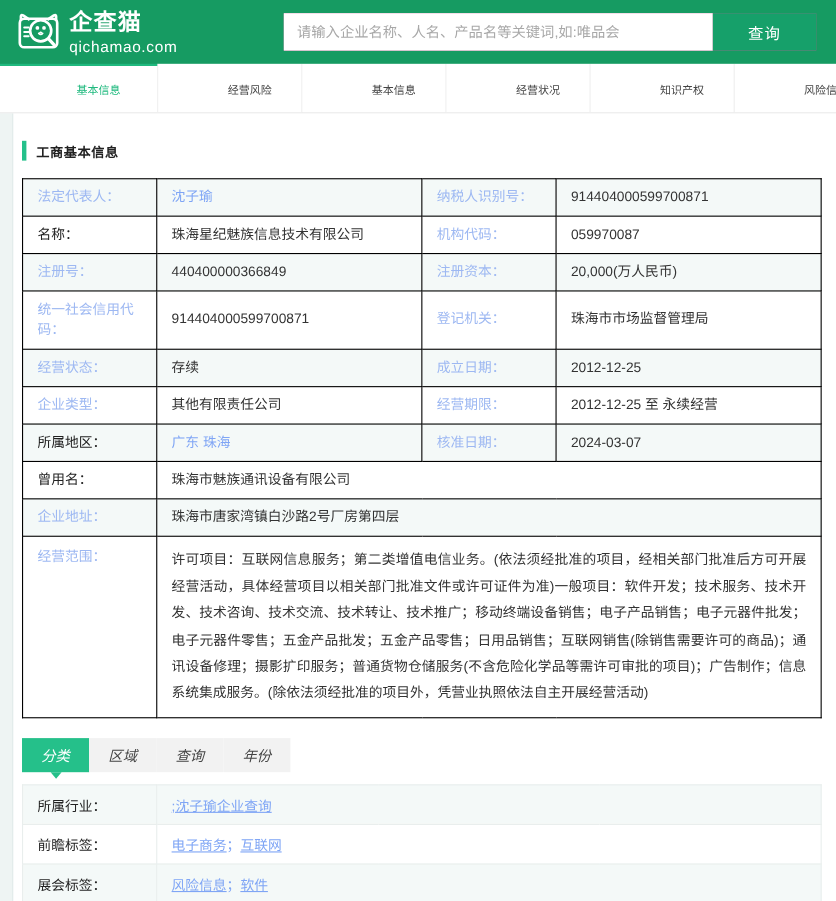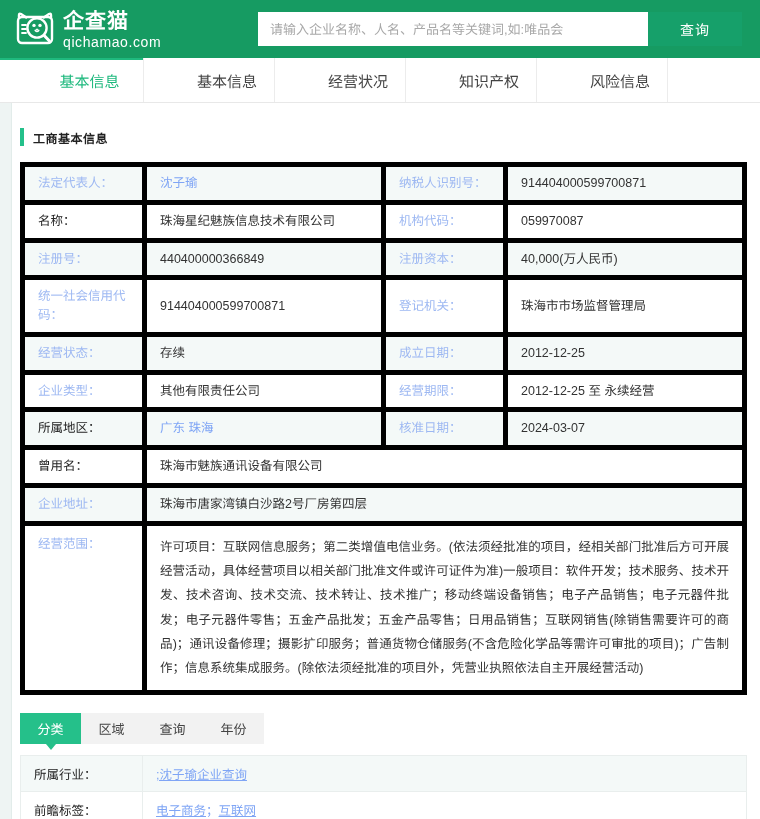--- a/index.html
+++ b/index.html
@@ -106,21 +106,21 @@
     border-bottom: 1px solid #e8e8e8;
     display: flex;
     align-items: stretch;
     z-index: 4;
   }
   .navtab {
     flex: 0 0 131px;
     display: flex;
     align-items: center;
     justify-content: center;
-    font-size: 15px;
+    font-size: 10px;
     color: #444444;
     border-right: 1px solid #ececec;
     background: #ffffff;
     cursor: pointer;
     position: relative;
     padding-left: 36px;
   }
   .navtab:first-child { flex: 0 0 144px; }
   .navtab.active { color: #1fb97e; }
   .navtab.active::before {
@@ -161,21 +161,21 @@
   
   .info-table {
     width: 727px;
     margin-left: 7px;
     border: 1px solid #e9eeed;
     border-collapse: collapse;
     table-layout: fixed;
   }
   .info-table tr { height: 34px; }
   .info-table td {
-    border: 5px solid #000000;
+    border: 1px solid #000000;
     padding: 7px 13px;
     font-size: 12.5px;
     vertical-align: middle;
     line-height: 1.5;
   }
   .lbl {
     width: 122px;
     color: #222222;
   }
   .lbl.link { color: #9db8f2; }
@@ -203,20 +203,21 @@
     min-width: 61px;
     padding: 0 15px;
     display: flex;
     align-items: center;
     justify-content: center;
     font-size: 13px;
     color: #444444;
     background: #f2f2f2;
     cursor: pointer;
     position: relative;
+    font-style: italic;
   }
   .subtab.active {
     background: #25c08a;
     color: #ffffff;
   }
   .subtab.active::after {
     content: "";
     position: absolute;
     left: 50%;
     margin-left: -5px;
@@ -281,20 +282,21 @@
     </div>
 
     <div class="search-wrap">
       <input class="search-input" type="text" placeholder="请输入企业名称、人名、产品名等关键词,如:唯品会" style="">
       <button class="search-btn">查询</button>
     </div>
   </div>
 
   <div class="navtabs" id="navtabs">
       <div class="navtab active">基本信息</div>
+      <div class="navtab">经营风险</div>
       <div class="navtab">基本信息</div>
       <div class="navtab">经营状况</div>
       <div class="navtab">知识产权</div>
       <div class="navtab">风险信息</div>
     </div>
 
   <div class="left-rail"></div>
 
   <div class="content">
 
@@ -314,21 +316,21 @@
           <tr class="even">
             <td class="lbl">名称：</td>
             <td class="val">珠海星纪魅族信息技术有限公司</td>
             <td class="lbl col-l2 link">机构代码：</td>
             <td class="val">059970087</td>
           </tr>
           <tr class="odd">
             <td class="lbl link">注册号：</td>
             <td class="val">440400000366849</td>
             <td class="lbl col-l2 link">注册资本：</td>
-            <td class="val">40,000(万人民币)</td>
+            <td class="val">20,000(万人民币)</td>
           </tr>
           <tr class="even">
             <td class="lbl link">统一社会信用代码：</td>
             <td class="val">914404000599700871</td>
             <td class="lbl col-l2 link">登记机关：</td>
             <td class="val">珠海市市场监督管理局</td>
           </tr>
           <tr class="odd">
             <td class="lbl link">经营状态：</td>
             <td class="val">存续</td>

